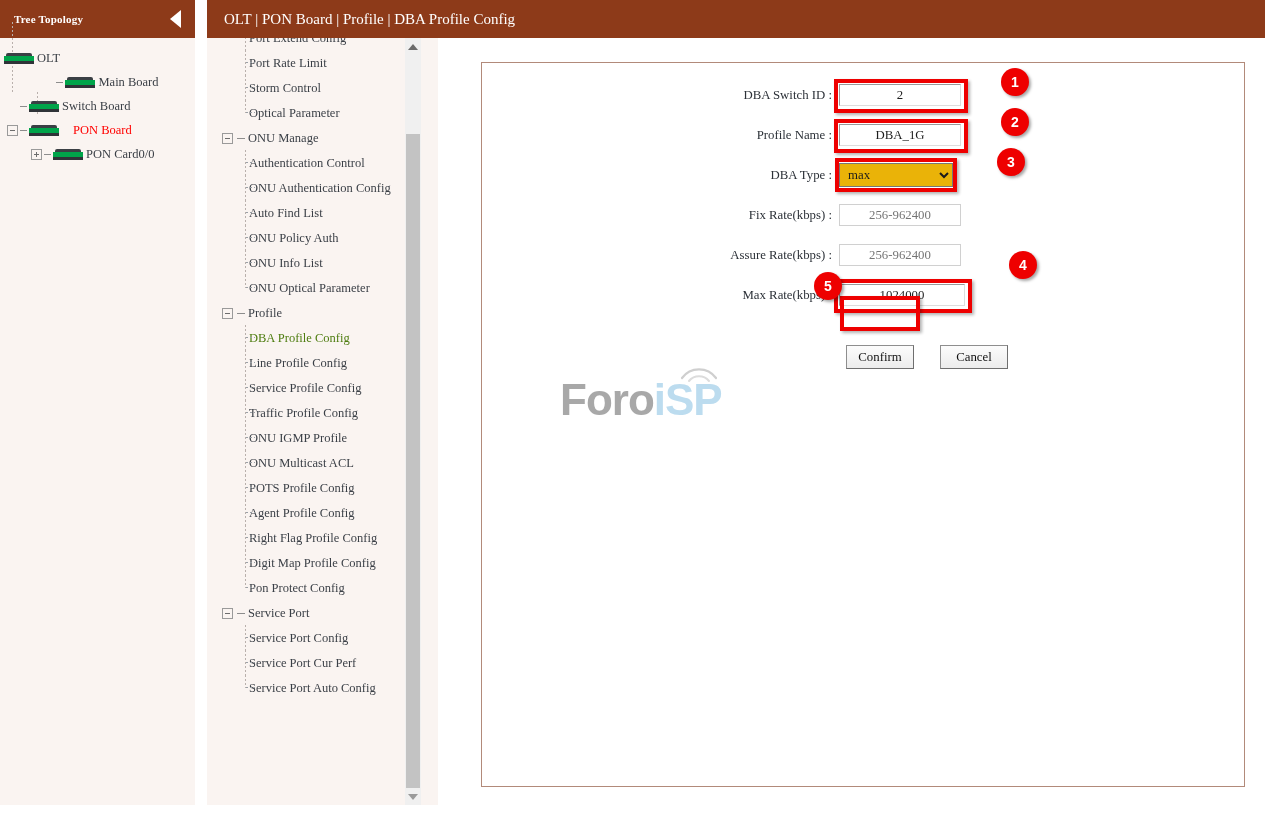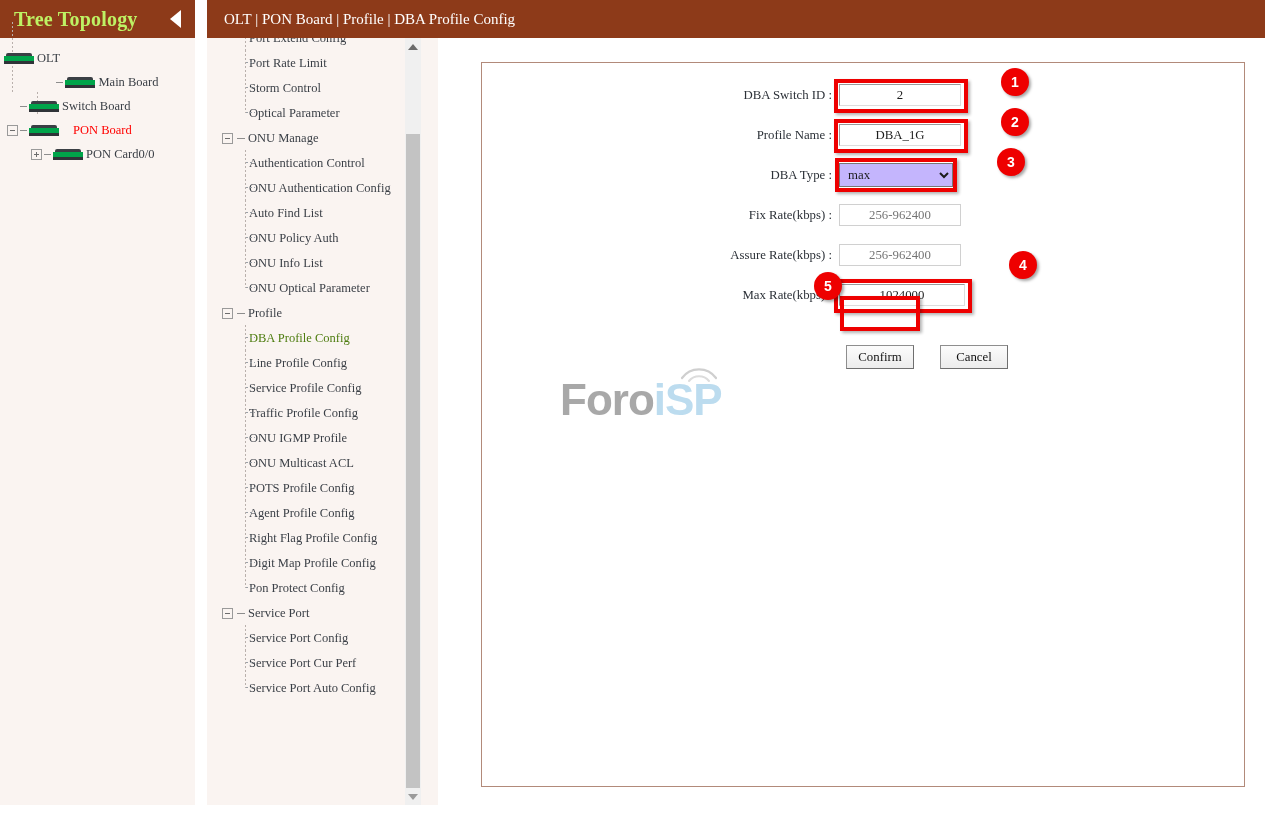--- a/index.html
+++ b/index.html
@@ -18,21 +18,21 @@
     position: absolute; left: 0; top: 0; width: 195px; height: 805px;
     background: #faf4f1;
   }
   .sidebar-header {
     position: relative;
     height: 38px; background: #8d3a19;
     display: flex; align-items: center; justify-content: space-between;
     padding: 0 14px 0 14px;
   }
   .sidebar-title {
-    color: #bef264; font-size: 20px; font-weight: bold;
+    color: #ffffff; font-size: 11px; font-weight: bold;
     font-family: "Liberation Serif", serif;
     letter-spacing: .2px;
   }
   .collapse-tri {
     width: 0; height: 0;
     border-top: 9px solid transparent;
     border-bottom: 9px solid transparent;
     border-right: 11px solid #ffffff;
     cursor: pointer;
   }
@@ -135,21 +135,21 @@
   input.fin {
     width: 122px; height: 22px; padding: 0 4px;
     border: 1px solid; border-color:#999 #ddd #ddd #999;
     font-family:"Liberation Serif",serif; font-size:12.8px;
     text-align:center; color:#1c1c1c; background:#fff;
   }
   input.fin.disabled { background:#fff; color:#9a9a9a; border-color:#d0d0d0; }
   select.fsel {
     width: 114px; height: 24px; padding: 0 2px 0 4px;
     border:1px solid #777; font-family:"Liberation Serif",serif; font-size:12.8px;
-    background:#c4b5fd; color:#1c1c1c;
+    background:#eab308; color:#1c1c1c;
   }
 
   
   .redbox {
     position:absolute; border: 4px solid #ee0000; pointer-events:none;
     box-shadow: 2px 2px 3px rgba(0,0,0,.30);
   }
 
   .badge {
     position:absolute; width:28px; height:28px; border-radius:50%;

